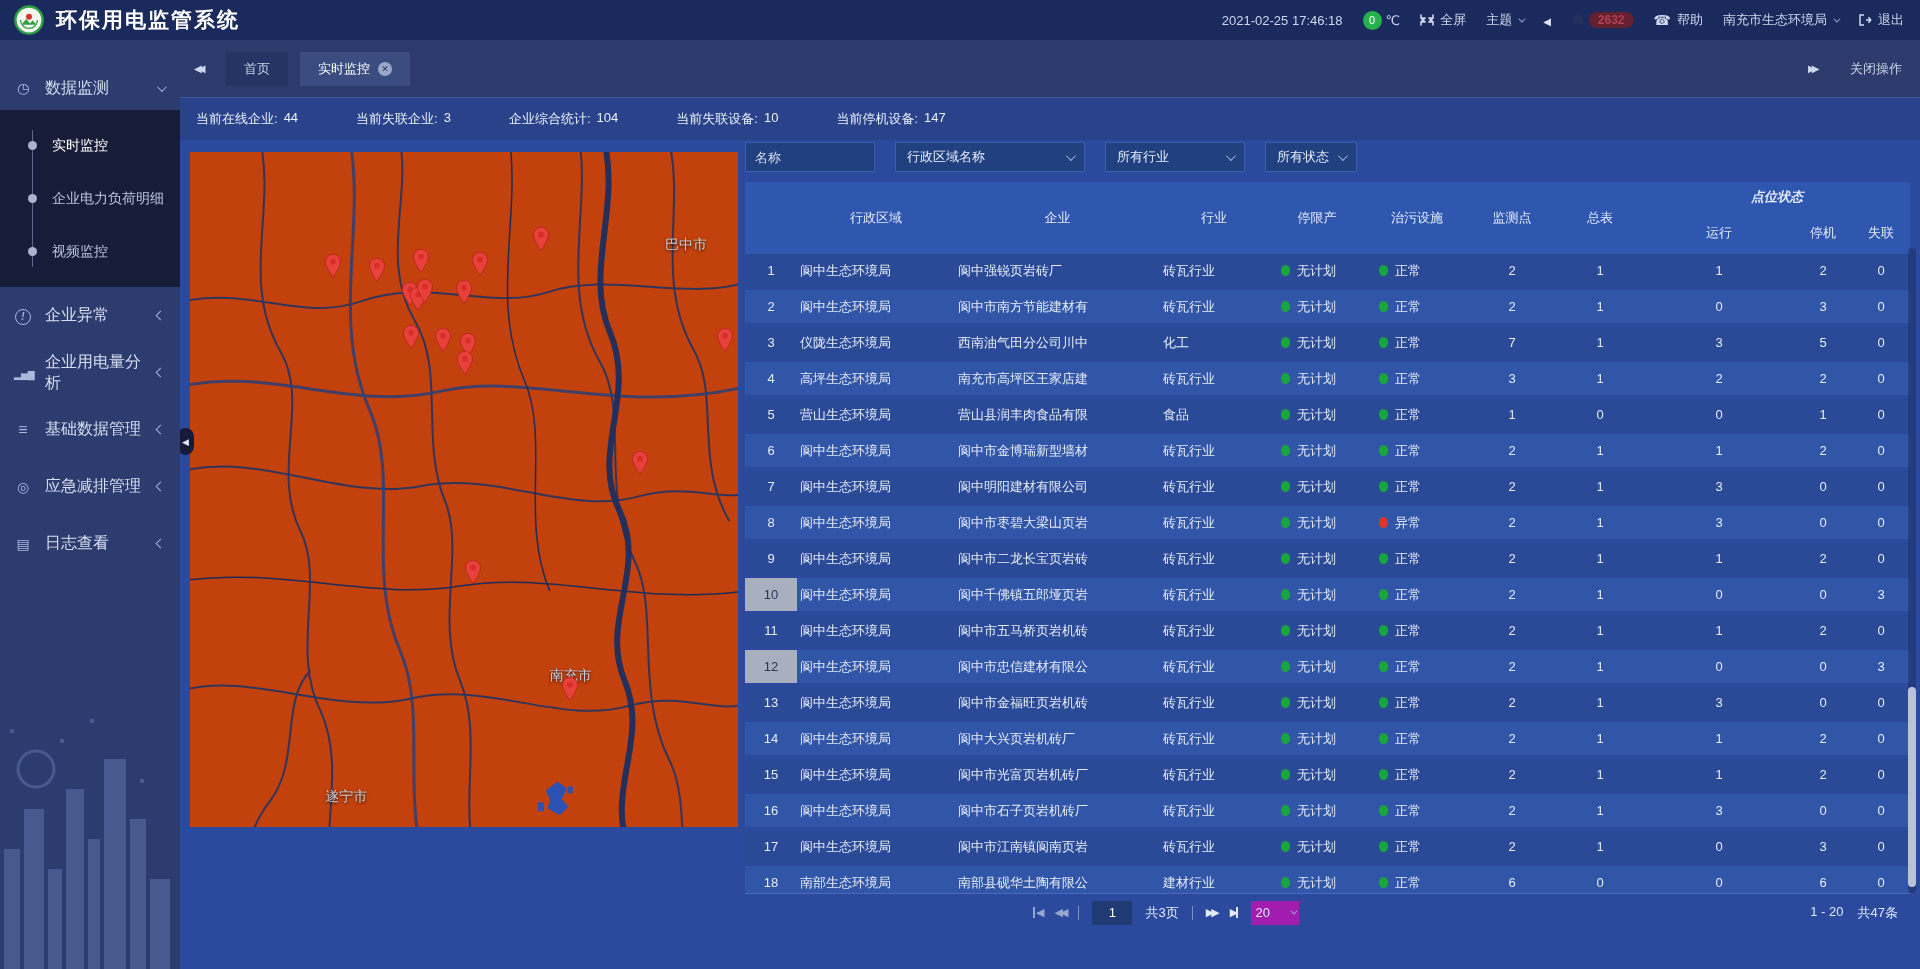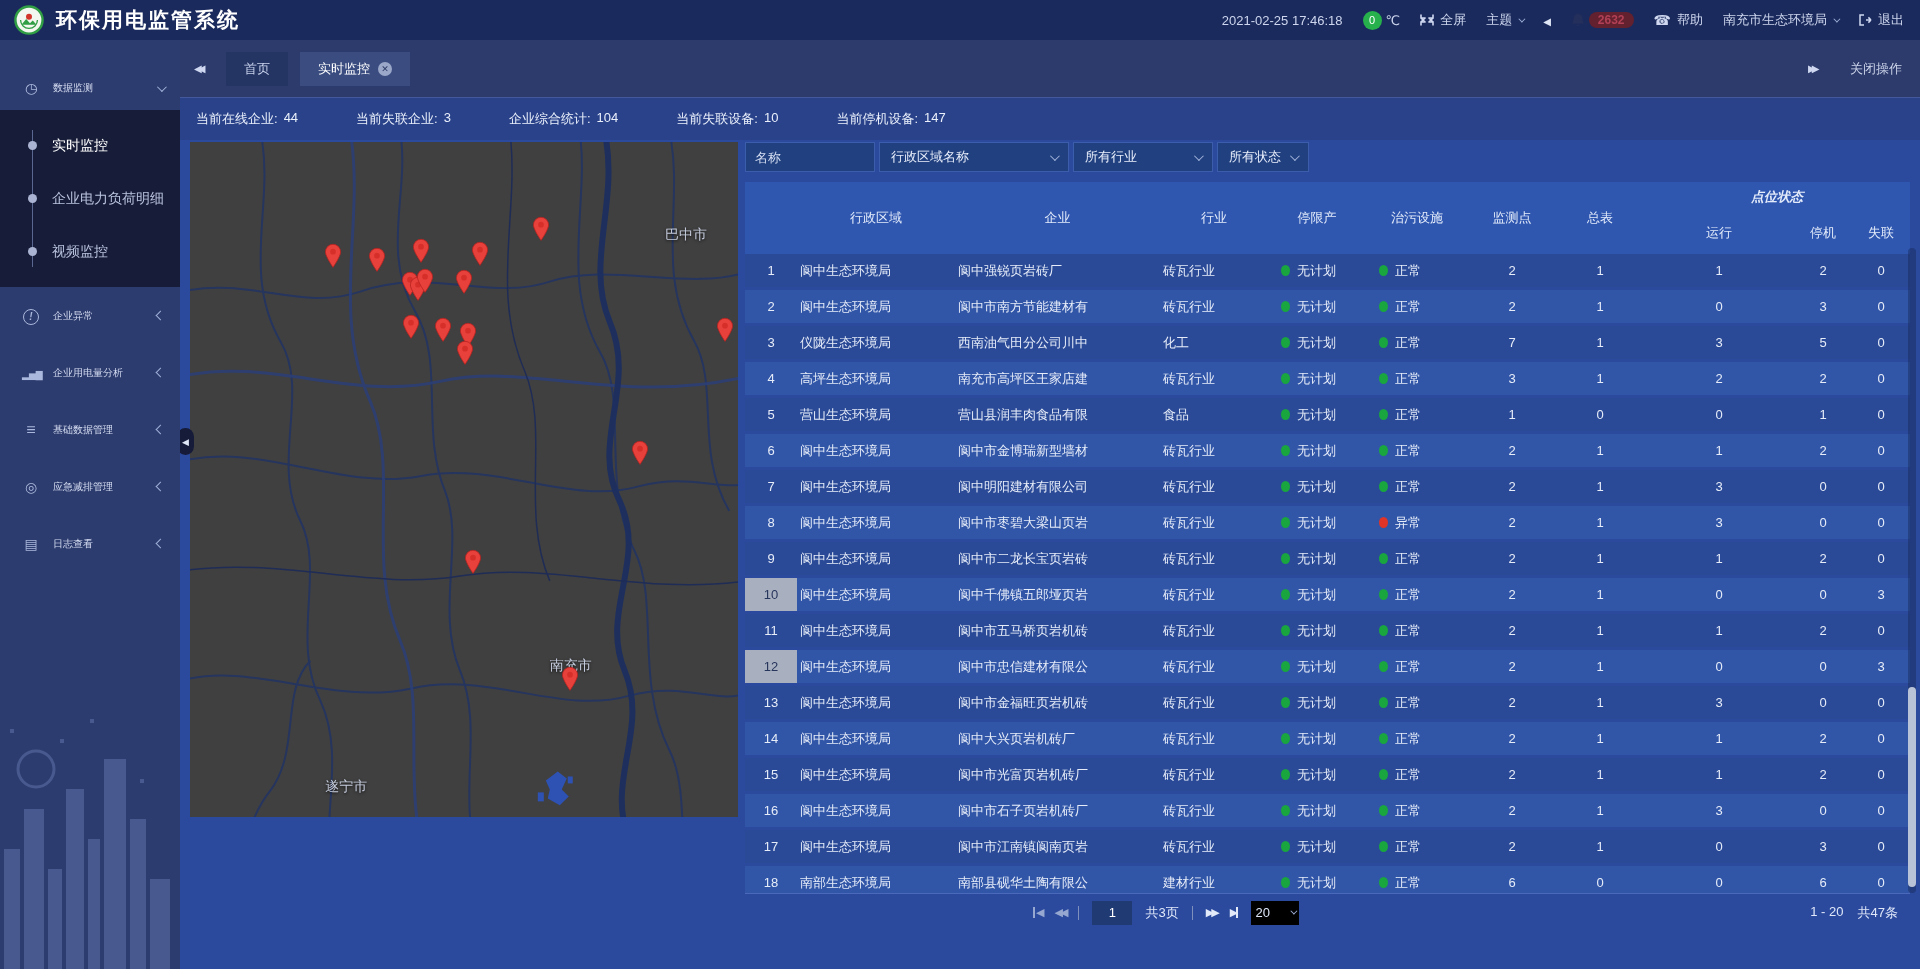--- a/index.html
+++ b/index.html
@@ -19,21 +19,21 @@
   .chev { width:7px; height:7px; border-right:1.5px solid #9fb0d8; border-bottom:1.5px solid #9fb0d8; display:inline-block; flex:none; }
   .chev.down { transform:rotate(45deg) translateY(-2px); }
   .chev.left { transform:rotate(135deg); }
   .chev.small { width:5px; height:5px; }
   .tri-left::before { content:"◀"; font-size:10px; color:#dfe6f5; }
   .phone-glyph::before { content:"☎"; font-size:14px; color:#cfd8f0; }
   .bell-wrap { display:flex; align-items:center; gap:4px; }
 
   
   .sidebar { position:absolute; left:0; top:40px; width:180px; height:929px; background:#2d3c6e; overflow:hidden; z-index:5; }
-  .side-item { height:44px; display:flex; align-items:center; padding:0 16px 0 22px; color:#d5ddf2; font-size:10px; gap:13px; cursor:pointer; }
+  .side-item { height:44px; display:flex; align-items:center; padding:0 16px 0 14px; color:#d5ddf2; font-size:16px; gap:13px; cursor:pointer; }
   .side-item.root { margin-top:26px; }
   .side-item .mchev { margin-left:auto; }
   .icon-glyph { width:18px; text-align:center; font-size:14px; color:#aab8dd; flex:none; }
   .icon-glyph[data-icon="clock-icon"]::before { content:"◷"; }
   .icon-glyph[data-icon="alert-circle-icon"]::before { content:"!"; display:inline-block; width:14px; height:14px; line-height:13px; border:1.5px solid #aab8dd; border-radius:50%; font-size:10px; font-weight:bold; }
   .icon-glyph[data-icon="stats-board-icon"]::before { content:"▦"; }
   .icon-glyph[data-icon="bar-chart-icon"]::before { content:"▂▅▇"; font-size:9px; letter-spacing:0px; }
   .icon-glyph[data-icon="layers-icon"]::before { content:"≡"; font-weight:bold; font-size:16px; }
   .icon-glyph[data-icon="gauge-icon"]::before { content:"◎"; }
   .icon-glyph[data-icon="log-icon"]::before { content:"▤"; }
@@ -55,30 +55,30 @@
   .tab-close { width:14px; height:14px; border-radius:50%; background:#9aa7c8; color:#2c3a66; font-size:9px; line-height:14px; text-align:center; }
   .tab-close::before { content:"✕"; }
   .tabbar-right { margin-left:auto; display:flex; align-items:center; gap:22px; color:#cdd5ea; font-size:13px;padding-left:44px; }
 
   .statsbar { height:43px; background:#2a428a; border-top:1px solid #44589c; display:flex; align-items:center; gap:58px; padding-left:16px; color:#eaf0fb; font-size:13px; }
   .stat { display:flex; gap:6px; white-space:nowrap; }
 
   .content { position:absolute; left:0; top:100px; width:1740px; height:829px; }
 
   
-  .map { position:absolute; left:10px; top:2px; width:548px; height:675px; background:#404040; overflow:hidden; }
+  .map { position:absolute; left:10px; top:12px; width:548px; height:675px; background:#c2410c; overflow:hidden; }
   .map svg.roads { position:absolute; left:0; top:0; }
   .map-city { position:absolute; transform:translate(-50%,-50%); color:#c6cdde; font-size:14px; text-shadow:0 1px 3px rgba(0,0,0,.85); white-space:nowrap; }
   .map-pin { position:absolute; width:19px; height:25px; transform:translate(-50%,-100%); }
   .collapse-btn { position:absolute; left:-3px; top:288px; width:17px; height:27px; background:#151b38; border-radius:9px; color:#dfe6f5; display:flex; align-items:center; justify-content:center; cursor:pointer; z-index:4; }
   .collapse-btn::before { content:"◀"; font-size:9px; }
 
   
   .table-panel { position:absolute; left:565px; top:2px; width:1165px; height:827px; }
-  .filters { display:flex; gap:4px; height:30px; }
+  .filters { display:flex; gap:20px; height:30px; }
   .f-input { width:130px; height:30px; background:#21407f; border:1px solid #3c5dab; color:#eef2fc; font-size:13px; padding:0 9px; outline:none; font-family:inherit; }
   .f-input::placeholder { color:#d5def2; opacity:1; }
   .f-select { display:flex; align-items:center; justify-content:space-between; padding:0 11px; background:#21407f; border:1px solid #3c5dab; color:#e8eefb; font-size:13px; cursor:pointer; }
   .f-select.w1 { width:190px; } .f-select.w2 { width:140px; } .f-select.w3 { width:92px; }
 
   .grid { display:grid; grid-template-columns:52px 158px 205px 108px 98px 102px 88px 88px 150px 58px 58px; }
   .thead { position:absolute; top:40px; left:0; width:1165px; height:72px; background:#2f57b0; color:#e3ebfa; font-size:13px; }
   .thead .grid { grid-template-rows:30px 42px; height:72px; }
   .th { display:flex; align-items:center; justify-content:center; grid-row:1/3; }
   .th-sub { display:flex; align-items:center; justify-content:center; grid-row:2; }
@@ -95,21 +95,21 @@
   .dot[data-state="bad"] { background:#e03428; }
 
   
   .pager { position:absolute; top:751px; left:0; width:1165px; height:38px; background:#2b4a9e; border-top:1px solid #4a69bb; display:flex; align-items:center; font-size:13px; color:#dfe7f8; padding-left:288px; gap:13px; }
   .pg { display:flex; align-items:center; cursor:pointer; color:#97a8d0; font-size:11px; gap:1px; }
   .pg.bright { color:#e2eaf9; }
   .pg i { display:inline-block; width:2px; height:11px; background:currentColor; }
   .pg b { font-weight:normal; letter-spacing:-3px; }
   .pg-sep { width:1px; height:14px; background:#7e90bb; }
   .page-box { width:40px; height:24px; background:#203a74; display:flex; align-items:center; justify-content:center; color:#fff; cursor:text; }
-  .size-box { width:48px; height:24px; background:#000000; display:flex; align-items:center; justify-content:center; gap:20px; cursor:pointer; }
+  .size-box { width:48px; height:24px; background:#a21caf; display:flex; align-items:center; justify-content:center; gap:20px; cursor:pointer; }
   .pager-right { margin-left:auto; padding-right:12px; display:flex; gap:14px; }
 
   .v-scroll { position:absolute; left:1728px; top:108px; width:8px; height:645px; background:rgba(18,28,66,.35); border-radius:4px; }
   .v-thumb { position:absolute; left:0; top:68%; width:8px; height:31%; background:#b9c3d8; border-radius:4px; cursor:grab; }
 </style>
 </head>
 <body>
 
 <header class="topbar">
   <div class="logo-area">

